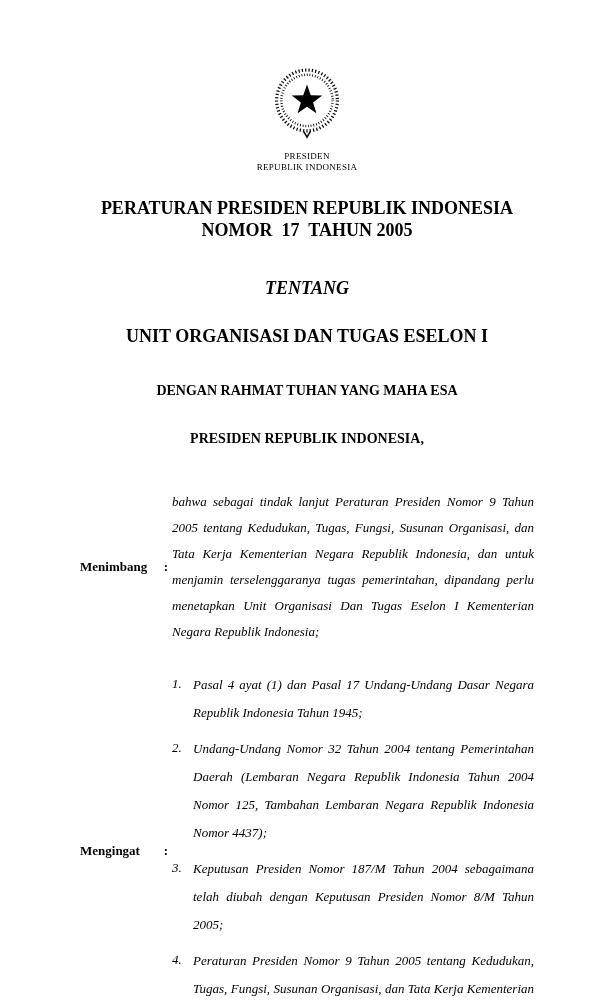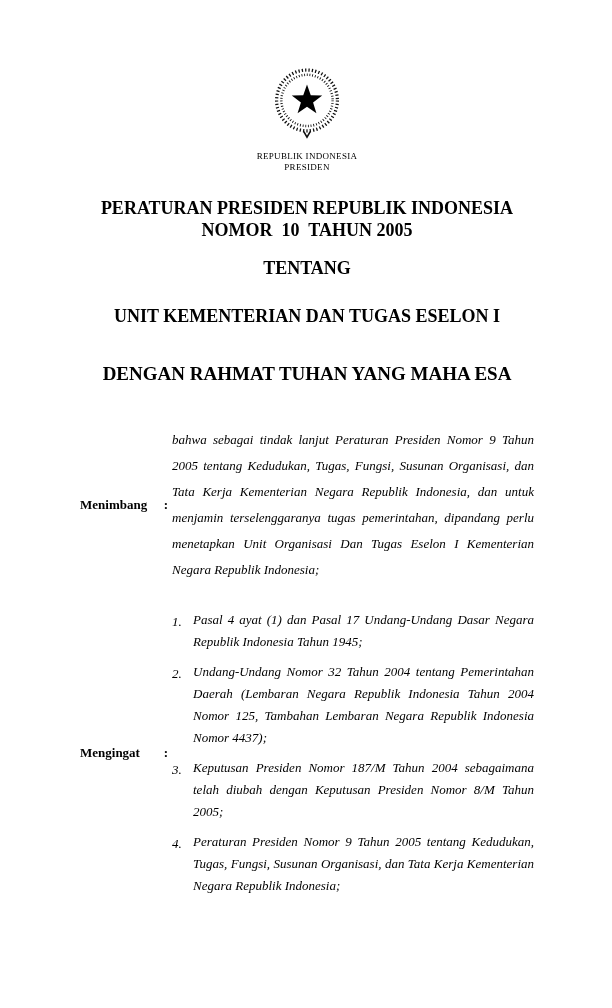--- a/index.html
+++ b/index.html
@@ -22,21 +22,21 @@
     line-height: 11px;
     letter-spacing: 0.3px;
     margin-top: 5px;
   }
   .title-block { text-align: center; margin-top: 24px; }
   .t-line { font-weight: bold; font-size: 18px; line-height: 22px; }
   .pre { white-space: pre; }
   .center-bold {
     text-align: center;
     font-weight: bold;
-    font-size: 19px;
+    font-size: 14px;
   }
   .grace { margin-top: 36px; }
   .issuer { margin-top: 32px; }
   .body-block { margin-top: 42px; font-size: 13px; }
   .section { display: flex; align-items: center; margin-top: 0; }
   .section + .section { margin-top: 26px; }
   .sec-label {
     flex: 0 0 88px;
     display: flex;
     justify-content: space-between;
@@ -46,48 +46,49 @@
   .sec-content { flex: 1 1 auto; margin-left: 4px; font-style: italic; }
   .para {
     text-align: justify;
     line-height: 26px;
     margin: 0;
   }
   .num-list { margin: 0; padding: 0; list-style: none; }
   .num-item { display: flex; align-items: flex-start; }
   .num-item + .num-item { margin-top: 8px; }
   .num-marker { flex: 0 0 21px; line-height: 26px; }
-  .num-text { flex: 1 1 auto; text-align: justify; line-height: 22px; }
+  .num-text { flex: 1 1 auto; text-align: justify; line-height: 28px; }
 </style>
 </head>
 <body>
 
 <div class="page">
 
   <div class="emblem-wrap">
     <span class="emblem">
       <svg viewBox="0 0 100 100" width="80" height="80" xmlns="http://www.w3.org/2000/svg">
         <circle cx="50" cy="48" r="38" fill="none" stroke="#101010" stroke-width="4" stroke-dasharray="1.6,2.6"></circle>
         <circle cx="50" cy="48" r="32" fill="none" stroke="#101010" stroke-width="3" stroke-dasharray="1.1,2.3"></circle>
         <path d="M46,87 L50,94 L54,87" fill="none" stroke="#101010" stroke-width="2"></path>
         <path d="M50,28 L54.70,41.53 L69.02,41.82 L57.61,50.47 L61.76,64.18 L50,56 L38.24,64.18 L42.39,50.47 L30.98,41.82 L45.30,41.53 Z" fill="#000000"></path>
       </svg>
     </span>
     <div class="emblem-caption">
+      <div>PRESIDEN</div>
       <div>REPUBLIK INDONESIA</div>
-      <div>PRESIDEN</div>
     </div>
   </div>
 
   <div class="title-block">
     <div class="t-line">PERATURAN PRESIDEN REPUBLIK INDONESIA</div>
-    <div class="t-line pre">NOMOR  10  TAHUN 2005</div>
-    <div class="t-line" style="margin-top:16px;">TENTANG</div>
-    <div class="t-line" style="margin-top:26px;">UNIT KEMENTERIAN DAN TUGAS ESELON I</div>
+    <div class="t-line pre">NOMOR  17  TAHUN 2005</div>
+    <div class="t-line" style="margin-top:36px;font-style:italic;">TENTANG</div>
+    <div class="t-line" style="margin-top:26px;">UNIT ORGANISASI DAN TUGAS ESELON I</div>
     <div class="center-bold grace">DENGAN RAHMAT TUHAN YANG MAHA ESA</div>
+    <div class="center-bold issuer">PRESIDEN REPUBLIK INDONESIA,</div>
   </div>
 
   <div class="body-block">
 
     <div class="section">
       <div class="sec-label">
         <span>Menimbang</span>
         <span>:</span>
       </div>
       <div class="sec-content">

